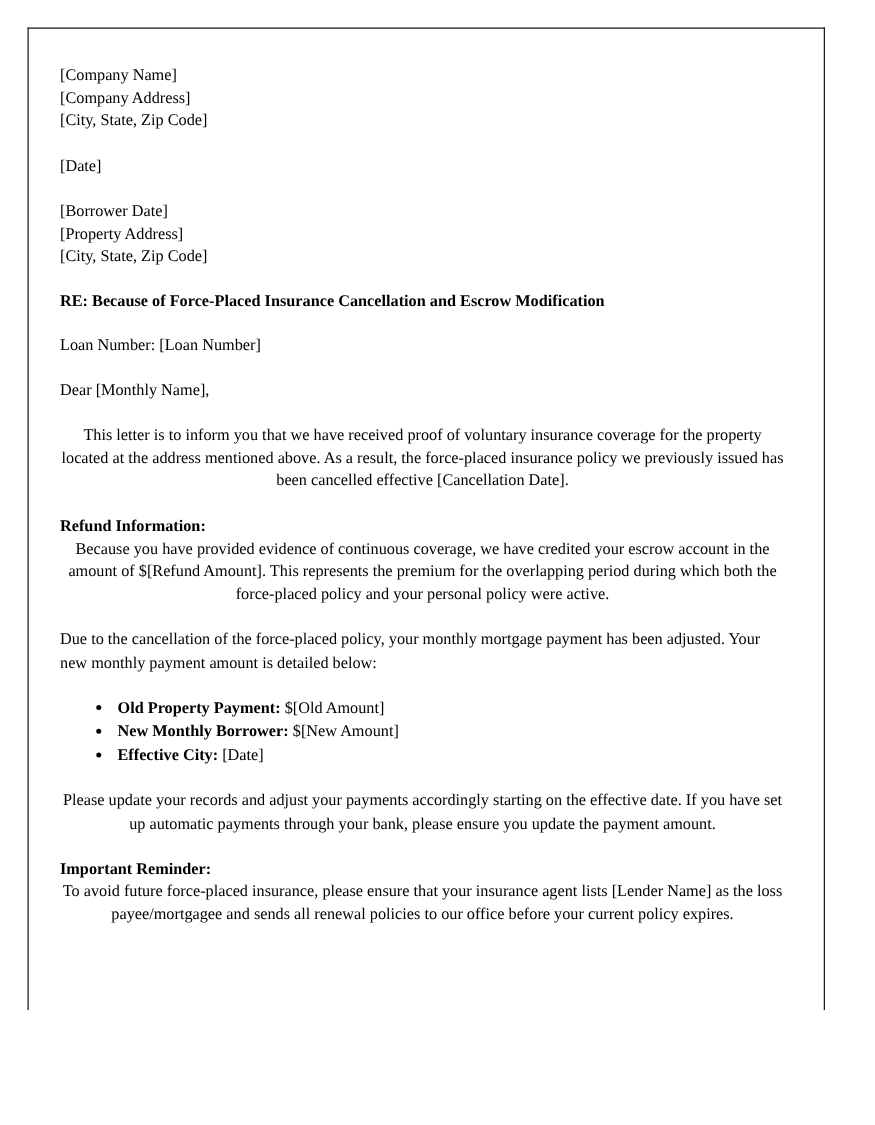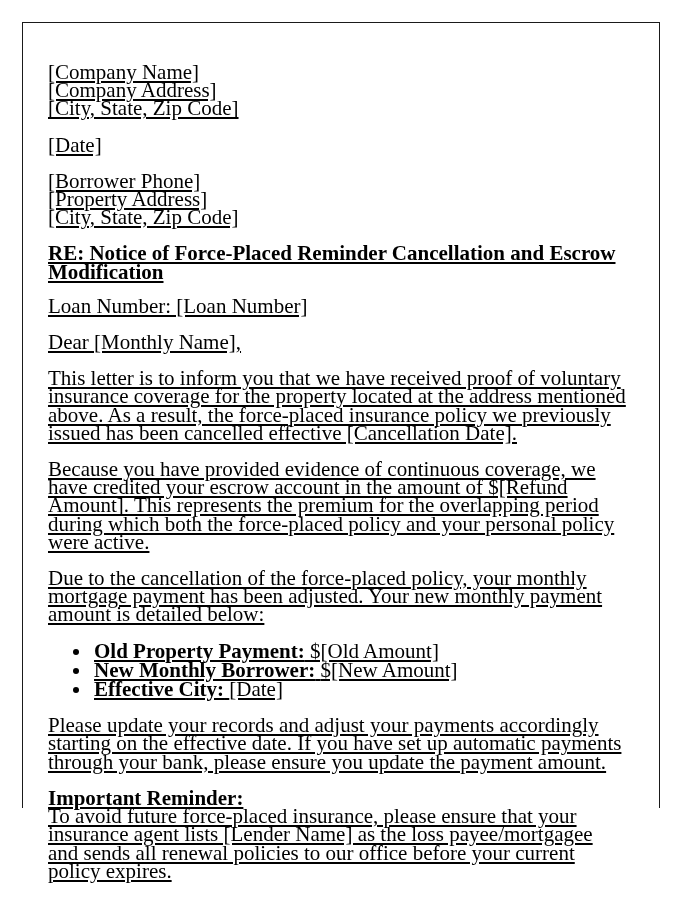--- a/index.html
+++ b/index.html
@@ -26,26 +26,25 @@
     border-left: 1.5px solid #1a1a1a;
     border-top: 1.5px solid #1a1a1a;
     border-right: 1.5px solid #1a1a1a;
     border-bottom: none;
     background: #ffffff;
   }
 
   .page-body {
     position: absolute;
     left: 25px;
-    top: 40px;
+    top: 28px;
     width: 580px;
-    font-size: 21px;
+    font-size: 13px;
     line-height: 18.2px;
     text-align: left;
-    text-decoration: underline;
   }
 
   .addr-block {
     margin: 0 0 18px 0;
   }
   .addr-line {
     white-space: nowrap;
   }
 
   .single-line {
@@ -59,21 +58,21 @@
   .loan-line {
     margin: 16px 0 18px 0;
   }
 
   .salutation {
     margin: 0 0 18px 0;
   }
 
   p.para {
     margin: 0 0 18px 0;
-    text-align: left;
+    text-align: center;
   }
 
   .sec-head {
     font-weight: bold;
     margin: 0;
   }
 
   ul.pay-list {
     margin: 18px 0 18px 0;
     padding-left: 44px;
@@ -95,32 +94,33 @@
 
     <div class="addr-block">
       <div class="addr-line">[Company Name]</div>
       <div class="addr-line">[Company Address]</div>
       <div class="addr-line">[City, State, Zip Code]</div>
     </div>
 
     <div class="single-line">[Date]</div>
 
     <div class="addr-block">
-      <div class="addr-line">[Borrower Phone]</div>
+      <div class="addr-line">[Borrower Date]</div>
       <div class="addr-line">[Property Address]</div>
       <div class="addr-line">[City, State, Zip Code]</div>
     </div>
 
-    <div class="re-line">RE: Notice of Force-Placed Reminder Cancellation and Escrow Modification</div>
+    <div class="re-line">RE: Because of Force-Placed Insurance Cancellation and Escrow Modification</div>
     <div class="loan-line">Loan Number: [Loan Number]</div>
 
     <div class="salutation">Dear [Monthly Name],</div>
 
     <p class="para">This letter is to inform you that we have received proof of voluntary insurance coverage for the property located at the address mentioned above. As a result, the force-placed insurance policy we previously issued has been cancelled effective [Cancellation Date].</p>
 
+    <div class="sec-head">Refund Information:</div>
     <p class="para">Because you have provided evidence of continuous coverage, we have credited your escrow account in the amount of $[Refund Amount]. This represents the premium for the overlapping period during which both the force-placed policy and your personal policy were active.</p>
 
     <div>Due to the cancellation of the force-placed policy, your monthly mortgage payment has been adjusted. Your new monthly payment amount is detailed below:</div>
 
     <ul class="pay-list">
       <li>
         <span class="lbl">Old Property Payment:</span>
         <span>$[Old Amount]</span>
       </li>
       <li>

